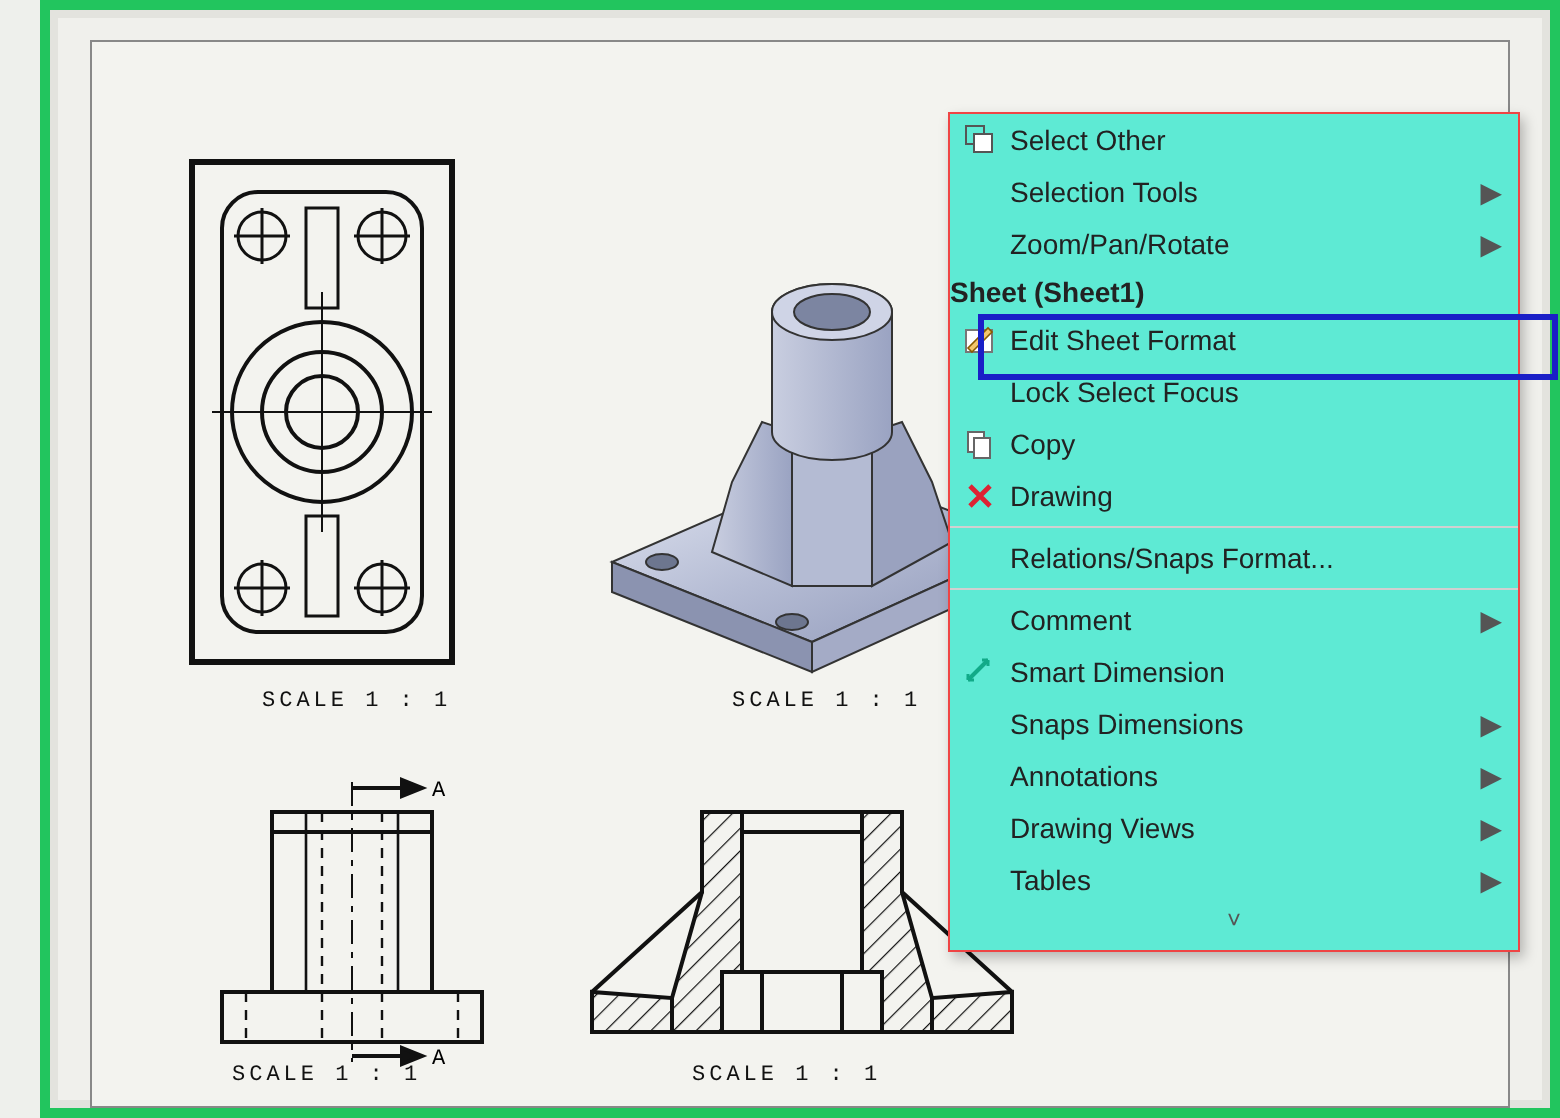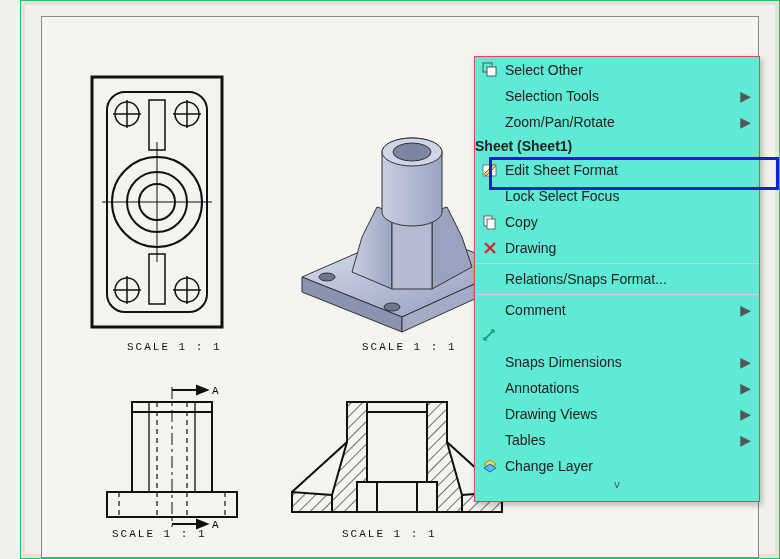--- a/index.html
+++ b/index.html
@@ -17,21 +17,21 @@
     inset: 0;
     background: #eef0ec;
   }
   .sheet {
     position: absolute;
     left: 20px;
     top: 0;
     right: 0;
     bottom: 0;
     background: #f0f0ec;
-    border: 1px solid #22c55e;
+    border: 5px solid #22c55e;
     box-shadow: 0 0 0 4px #e3e3de inset;
   }
   .sheet-inner {
     position: absolute;
     left: 20px;
     top: 15px;
     right: 20px;
     bottom: 0;
     border: 1px solid #888;
     background: #f3f3ef;
@@ -296,20 +296,21 @@
     <span class="sub">▶</span>
   </div>
 
   <div class="cm-row">
     <span class="cm-icon">
       <svg width="16" height="16">
           <path d="M2 12 L12 2" stroke="#1a8" stroke-width="2"></path>
           <path d="M2 12 L5 12 M2 12 L2 9 M12 2 L9 2 M12 2 L12 5" stroke="#1a8" stroke-width="1.5"></path>
         </svg>
     </span>
+    <span class="label">Smart Dimension</span>
   </div>
 
   <div class="cm-row">
     <span class="label">Snaps Dimensions</span>
     <span class="sub">▶</span>
   </div>
 
   <div class="cm-row">
     <span class="label">Annotations</span>
     <span class="sub">▶</span>
@@ -318,26 +319,17 @@
   <div class="cm-row">
     <span class="label">Drawing Views</span>
     <span class="sub">▶</span>
   </div>
 
   <div class="cm-row">
     <span class="label">Tables</span>
     <span class="sub">▶</span>
   </div>
 
-  <div class="cm-row">
-    <span class="cm-icon">
-      <svg width="16" height="16">
-          <polygon points="8,2 14,6 8,10 2,6" fill="#fd5" stroke="#b80"></polygon>
-          <polygon points="8,6 14,10 8,14 2,10" fill="#5bf" stroke="#06a"></polygon>
-        </svg>
-    </span>
-    <span class="label">Change Layer</span>
-  </div>
 
   <div class="chevron">˅</div>
 </div>
 
 <div class="highlight-box" style="left:489px; top:157px; width:284px; height:27px;"></div>
 
 </body></html>

